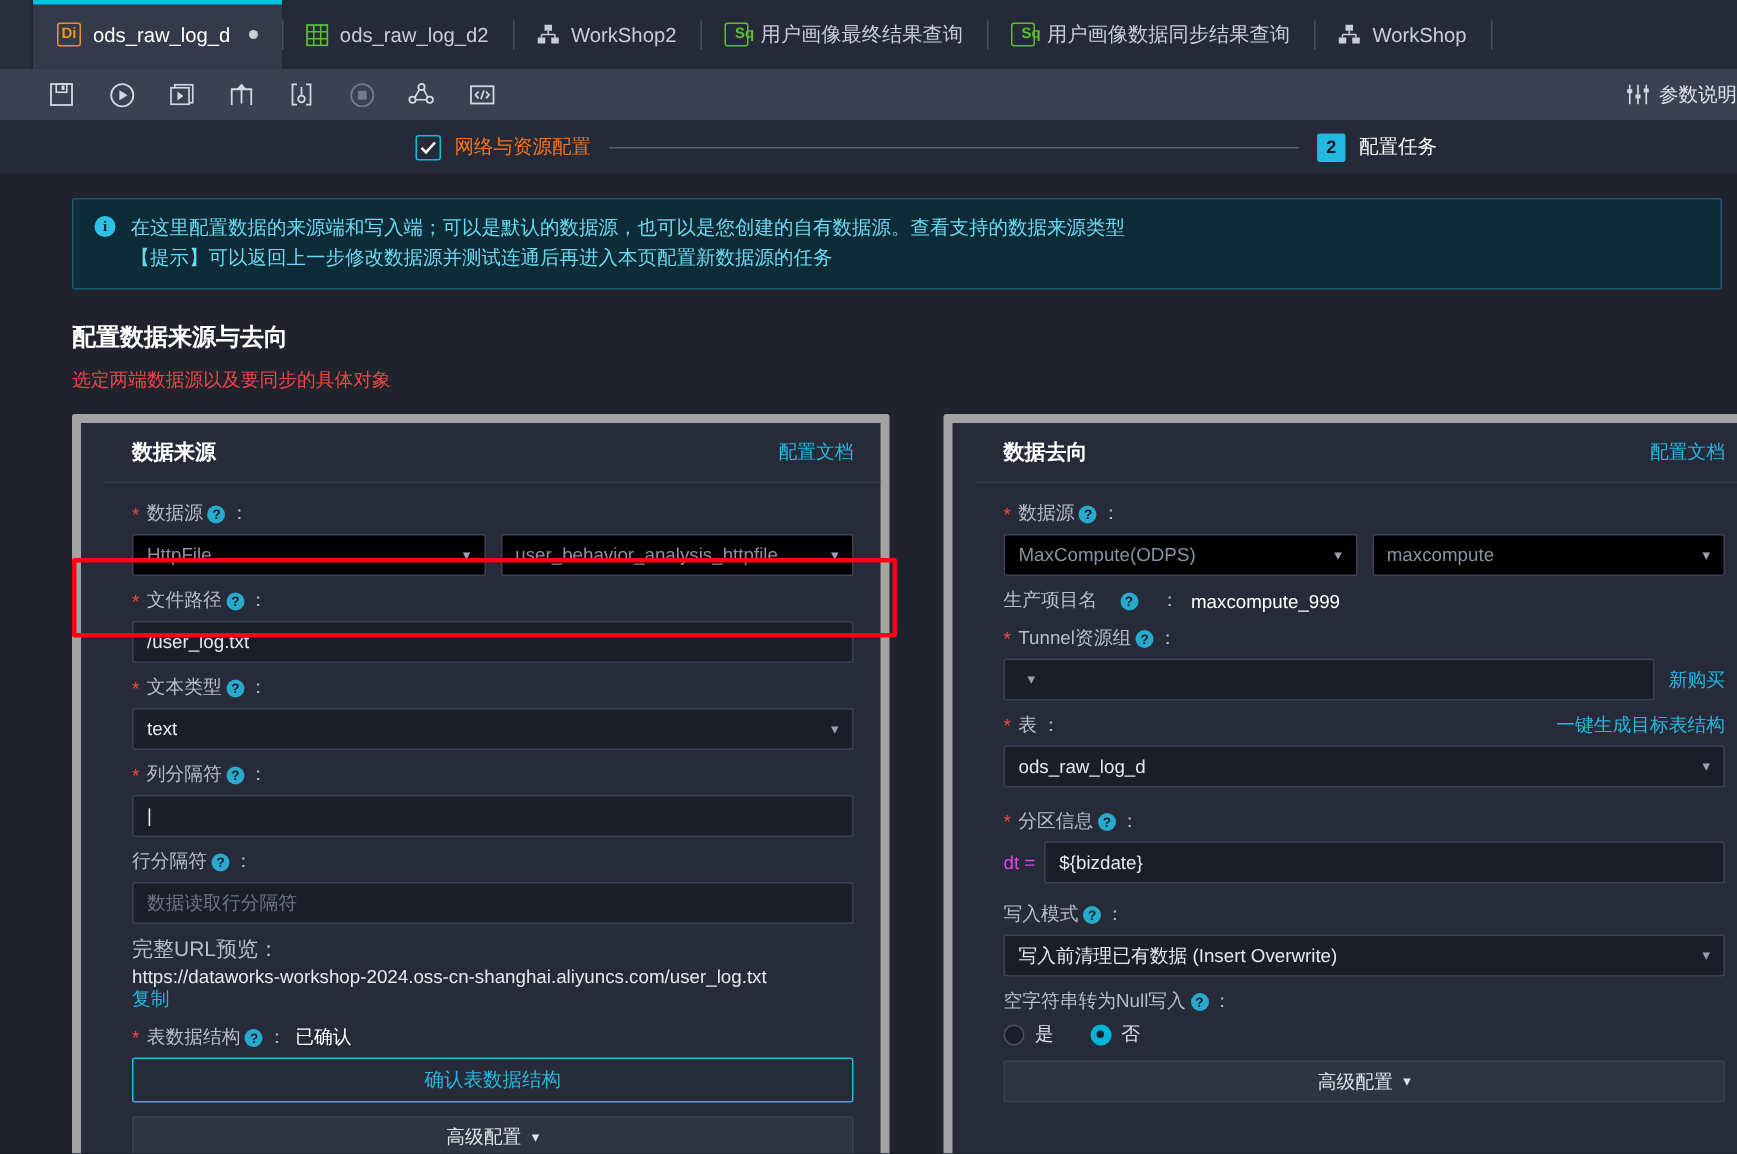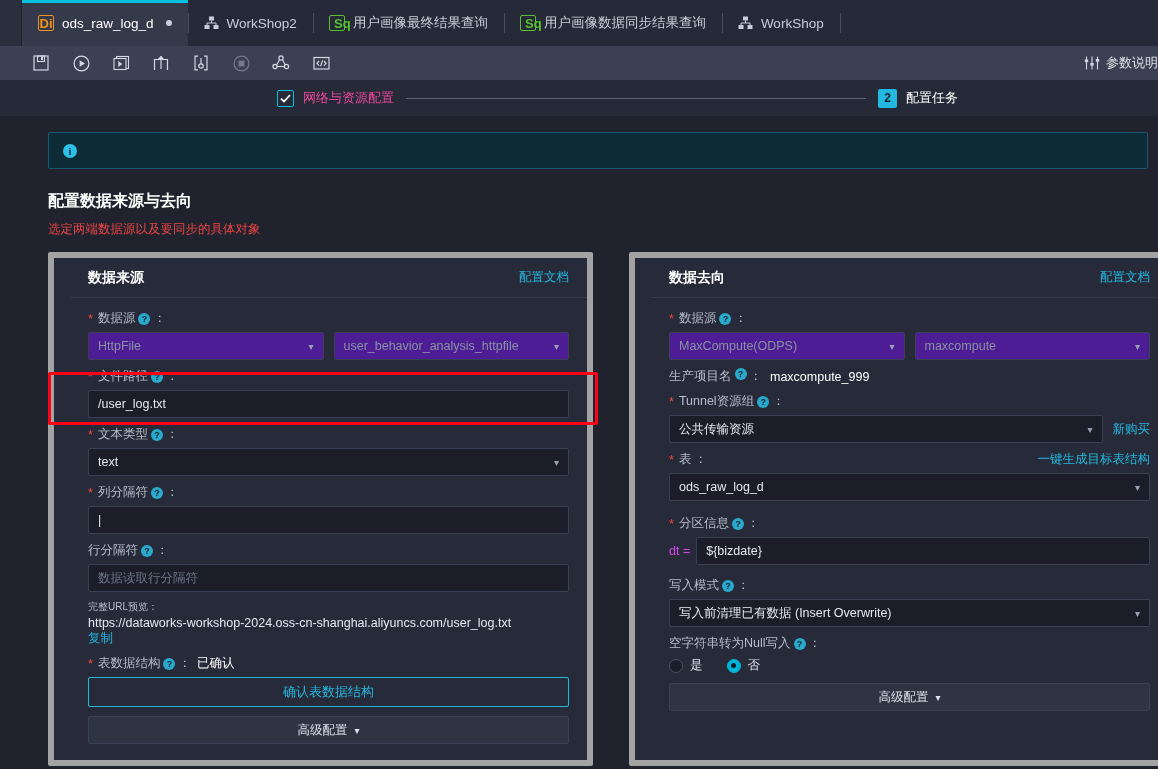--- a/index.html
+++ b/index.html
@@ -35,21 +35,21 @@
     content: ""; position: absolute; top: 0; left: 0; right: 0; height: 3px;
     background: #00c1de;
   }
   .tab .sep { position: absolute; left: 0; top: 13px; bottom: 13px; width: 1px; background: #474d5e; }
   .tab:first-of-type .sep { display: none; }
   .tab-dot { width: 6px; height: 6px; border-radius: 50%; background: #c9cdd8; margin-left: 4px; }
 
   .ic-box {
     width: 16px; height: 16px; flex: 0 0 16px;
     border-radius: 2px; display: inline-flex; align-items: center; justify-content: center;
-    font-size: 13px; line-height: 1; font-weight: bold;
+    font-size: 10px; line-height: 1; font-weight: bold;
   }
   .ic-di { border: 1.5px solid #f0921e; color: #f0921e; }
   .ic-sq { border: 1.5px solid #57c22d; color: #57c22d; padding-left: 11px; }
   .ic-grid { position: relative; }
   .ic-grid svg, .ic-node svg { display: block; }
 
   
   .toolbar {
     position: absolute; top: 46px; left: 0; width: 1158px; height: 34px;
     background: #3b4052;
@@ -65,21 +65,21 @@
     position: absolute; top: 80px; left: 0; width: 1158px; height: 36px;
     background: #262a38;
     display: flex; align-items: center;
   }
   .step-inner { display: flex; align-items: center; width: 100%; padding: 0 200px 0 277px; }
   .step-check {
     width: 17px; height: 17px; border: 1.5px solid #00c1de; border-radius: 2px;
     display: flex; align-items: center; justify-content: center; flex: 0 0 17px;
   }
   .step-check svg { display:block; }
-  .step-lbl { color: #ec4899; font-size: 13px; margin-left: 9px; white-space: nowrap; }
+  .step-lbl { color: #f97316; font-size: 13px; margin-left: 9px; white-space: nowrap; }
   .step-line { flex: 1; height: 1px; background: #5b6275; margin: 0 12px; }
   .step-num {
     width: 19px; height: 19px; background: #23b8e0; color: #11202b; border-radius: 2px;
     display: flex; align-items: center; justify-content: center;
     font-size: 12px; font-weight: bold; flex: 0 0 19px;
   }
   .step-lbl2 { color: #ffffff; font-size: 13px; margin-left: 9px; white-space: nowrap; }
 
   
   .main { position: absolute; top: 116px; left: 0; width: 1158px; height: 653px; background: #20232e; overflow: hidden;}
@@ -128,49 +128,49 @@
     font-size: 9px; font-weight: bold; display: inline-flex; align-items: center; justify-content: center;
     flex: 0 0 12px;
   }
   .colon { color: #b7bdcb; }
 
   .inp {
     height: 28px; background: #1b1e29; border: 1px solid #3a4054; border-radius: 2px;
     display: flex; align-items: center; padding: 0 9px;
     color: #e5e8ef; font-size: 12.5px; width: 100%;
   }
-  .inp.disabled { background: #4c1d95; color: #8a91a3; border-color: #3a4054; }
+  .inp.disabled { background: #000000; color: #8a91a3; border-color: #3a4054; }
   .inp .val { flex: 1; overflow: hidden; white-space: nowrap; }
   .inp .ph { flex: 1; color: #6d7487; overflow: hidden; white-space: nowrap; }
   .caret { color: #9aa1b2; font-size: 10px; margin-left: 6px; flex: 0 0 auto;}
   .row2 { display: flex; gap: 10px; }
   .row2 > .inp { width: 50%; }
 
-  .urlprev-lbl { font-size: 10px; color: #b7bdcb; margin-bottom: 2px; }
+  .urlprev-lbl { font-size: 14px; color: #b7bdcb; margin-bottom: 2px; }
   .urlprev-row { display: flex; align-items: baseline; justify-content: space-between; flex-direction: column; }
   .urlprev { color: #e5e8ef; font-size: 12.5px; }
 
   .confirm-row { display: flex; align-items: center; gap: 6px; margin: 7px 0 5px 0; }
   .confirmed { color: #ffffff; font-size: 12.5px; }
 
   .btn-outline {
     height: 30px; border: 1px solid #23b8e0; border-radius: 2px;
     color: #23b8e0; font-size: 13px;
     display: flex; align-items: center; justify-content: center; cursor: pointer;
     background: transparent; width: 100%;
   }
   .btn-adv {
     height: 28px; background: #2f3443; border: 1px solid #3a4054; border-radius: 2px;
     color: #dfe2ea; font-size: 12.5px;
     display: flex; align-items: center; justify-content: center; gap: 7px; cursor: pointer;
     margin-top: 9px; width: 100%;
   }
 
   .kv-row { display: flex; align-items: center; gap: 8px; margin-bottom: 8px; }
-  .kv-row .k { color: #b7bdcb; font-size: 12.5px; display:flex; align-items:flex-start; gap:3px; white-space: nowrap;}
+  .kv-row .k { color: #b7bdcb; font-size: 12.5px; display:flex; align-items:center; gap:15px; white-space: nowrap;}
   .kv-row .v { color: #ffffff; font-size: 12.5px; }
 
   .part-row { display: flex; align-items: center; gap: 6px; }
   .part-eq { color: #d946ef; font-size: 12.5px; white-space: nowrap;}
 
   .radio-row { display: flex; align-items: center; gap: 10px; margin-top: 4px; }
   .radio { display: flex; align-items: center; gap: 7px; cursor: pointer; }
   .radio .dot {
     width: 14px; height: 14px; border-radius: 50%; border: 1px solid #4a5166; background: #1b1e29;
     display: flex; align-items: center; justify-content: center; flex: 0 0 14px;
@@ -194,20 +194,33 @@
 
   <div class="tabbar">
     <div class="tabbar-gutter"></div>
 
     <div class="tab active">
       <span class="ic-box ic-di">Di</span>
       <span>ods_raw_log_d</span>
       <span class="tab-dot"></span>
     </div>
 
+    <div class="tab">
+      <span class="sep"></span>
+      <span class="ic-grid">
+        <svg width="15" height="15" viewBox="0 0 15 15">
+            <rect x="0.7" y="0.7" width="13.6" height="13.6" fill="none" stroke="#57c22d" stroke-width="1.2"></rect>
+            <line x1="0.7" y1="5.2" x2="14.3" y2="5.2" stroke="#57c22d" stroke-width="1"></line>
+            <line x1="0.7" y1="9.8" x2="14.3" y2="9.8" stroke="#57c22d" stroke-width="1"></line>
+            <line x1="5.2" y1="0.7" x2="5.2" y2="14.3" stroke="#57c22d" stroke-width="1"></line>
+            <line x1="9.8" y1="0.7" x2="9.8" y2="14.3" stroke="#57c22d" stroke-width="1"></line>
+          </svg>
+      </span>
+      <span>ods_raw_log_d2</span>
+    </div>
 
     <div class="tab">
       <span class="sep"></span>
       <span class="ic-node">
         <svg width="15" height="14" viewBox="0 0 15 14">
             <rect x="5" y="0.5" width="5" height="4" fill="#c9cdd8"></rect>
             <rect x="0.5" y="9" width="5" height="4" fill="#c9cdd8"></rect>
             <rect x="9.5" y="9" width="5" height="4" fill="#c9cdd8"></rect>
             <line x1="7.5" y1="4.5" x2="7.5" y2="7" stroke="#c9cdd8" stroke-width="1"></line>
             <line x1="3" y1="7" x2="12" y2="7" stroke="#c9cdd8" stroke-width="1"></line>
@@ -339,20 +352,24 @@
       <span class="step-line"></span>
       <span class="step-num">2</span>
       <span class="step-lbl2">配置任务</span>
     </div>
   </div>
 
   <div class="main">
 
     <div class="notice">
       <span class="notice-ico">i</span>
+      <div class="notice-txt">
+        <div>在这里配置数据的来源端和写入端；可以是默认的数据源，也可以是您创建的自有数据源。查看支持的数据来源类型</div>
+        <div>【提示】可以返回上一步修改数据源并测试连通后再进入本页配置新数据源的任务</div>
+      </div>
     </div>
 
     <div class="sec-title">配置数据来源与去向</div>
     <div class="sec-sub">选定两端数据源以及要同步的具体对象</div>
 
     <div class="panels">
 
       <div class="panel">
         <div class="panel-hd">
           <span class="t">数据来源</span>
@@ -492,21 +509,20 @@
 
           <div class="fld">
             <div class="lbl">
               <span class="req">*</span>
               <span>Tunnel资源组</span>
               <span class="qm">?</span>
               <span class="colon">：</span>
             </div>
             <div class="tunnel-row">
               <div class="inp">
-                <span class="val">公共传输资源</span>
                 <span class="caret">▾</span>
               </div>
               <span class="lnk">新购买</span>
             </div>
           </div>
 
           <div class="fld">
             <div class="lbl" style="justify-content:space-between;width:100%">
               <span style="display:flex;align-items:center;gap:3px">
                 <span class="req">*</span>

